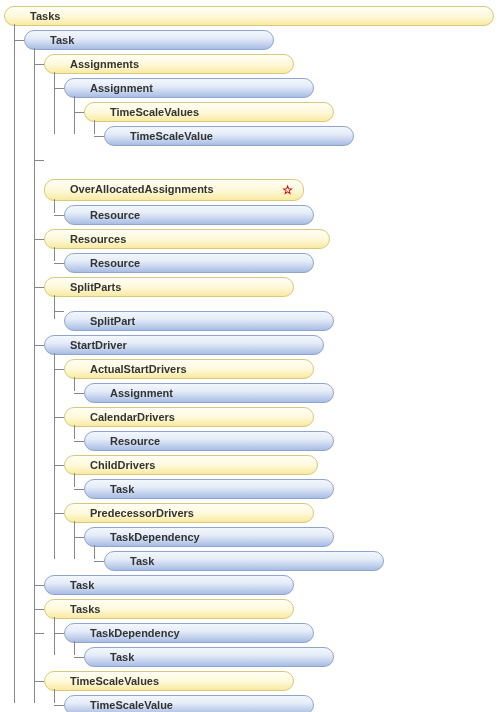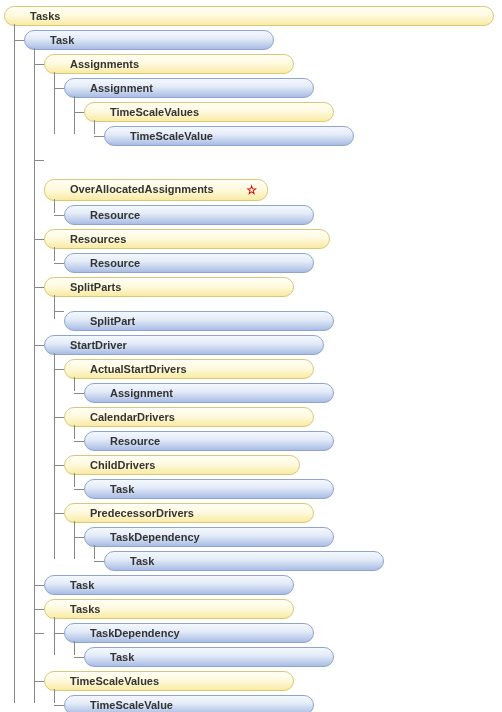--- a/index.html
+++ b/index.html
@@ -19,37 +19,37 @@
 <div class="root" id="root">
     <div class="node" style="margin-left: 0px;"><div class="pill yellow" style="width: 490px;"><span>Tasks</span></div><div class="children">
         <div class="node"><div class="pill blue" style="width: 250px;"><span>Task</span></div><div class="children">
             <div class="node"><div class="pill yellow" style="width: 250px;"><span>Assignments</span></div><div class="children">
                 <div class="node"><div class="pill blue" style="width: 250px;"><span>Assignment</span></div><div class="children">
                     <div class="node"><div class="pill yellow" style="width: 250px;"><span>TimeScaleValues</span></div><div class="children">
                         <div class="node"><div class="pill blue" style="width: 250px;"><span>TimeScaleValue</span></div></div>
                       </div></div>
                   </div></div>
               </div></div>
-            <div class="node"><div class="pill yellow" style="width: 224px; margin-top: 31px;"><span>OverAllocatedAssignments</span><span class="star" style="float: right;">☆</span></div><div class="children">
+            <div class="node"><div class="pill yellow" style="width: 260px; margin-top: 31px;"><span>OverAllocatedAssignments</span><span class="star" style="float: right;">☆</span></div><div class="children">
                 <div class="node"><div class="pill blue" style="width: 250px;"><span>Resource</span></div></div>
               </div></div>
             <div class="node"><div class="pill yellow" style="width: 286px;"><span>Resources</span></div><div class="children">
                 <div class="node"><div class="pill blue" style="width: 250px;"><span>Resource</span></div></div>
               </div></div>
             <div class="node"><div class="pill yellow" style="width: 250px;"><span>SplitParts</span></div><div class="children">
                 <div class="node"><div class="pill blue" style="width: 270px; margin-top: 12px;"><span>SplitPart</span></div></div>
               </div></div>
             <div class="node"><div class="pill blue" style="width: 280px;"><span>StartDriver</span></div><div class="children">
                 <div class="node"><div class="pill yellow" style="width: 250px;"><span>ActualStartDrivers</span></div><div class="children">
                     <div class="node"><div class="pill blue" style="width: 250px;"><span>Assignment</span></div></div>
                   </div></div>
                 <div class="node"><div class="pill yellow" style="width: 250px;"><span>CalendarDrivers</span></div><div class="children">
                     <div class="node"><div class="pill blue" style="width: 250px;"><span>Resource</span></div></div>
                   </div></div>
-                <div class="node"><div class="pill yellow" style="width: 236px;"><span>ChildDrivers</span></div><div class="children">
+                <div class="node"><div class="pill yellow" style="width: 254px;"><span>ChildDrivers</span></div><div class="children">
                     <div class="node"><div class="pill blue" style="width: 250px;"><span>Task</span></div></div>
                   </div></div>
                 <div class="node"><div class="pill yellow" style="width: 250px;"><span>PredecessorDrivers</span></div><div class="children">
                     <div class="node"><div class="pill blue" style="width: 250px;"><span>TaskDependency</span></div><div class="children">
                         <div class="node"><div class="pill blue" style="width: 280px;"><span>Task</span></div></div>
                       </div></div>
                   </div></div>
               </div></div>
             <div class="node"><div class="pill blue" style="width: 250px;"><span>Task</span></div></div>
             <div class="node"><div class="pill yellow" style="width: 250px;"><span>Tasks</span></div></div>

